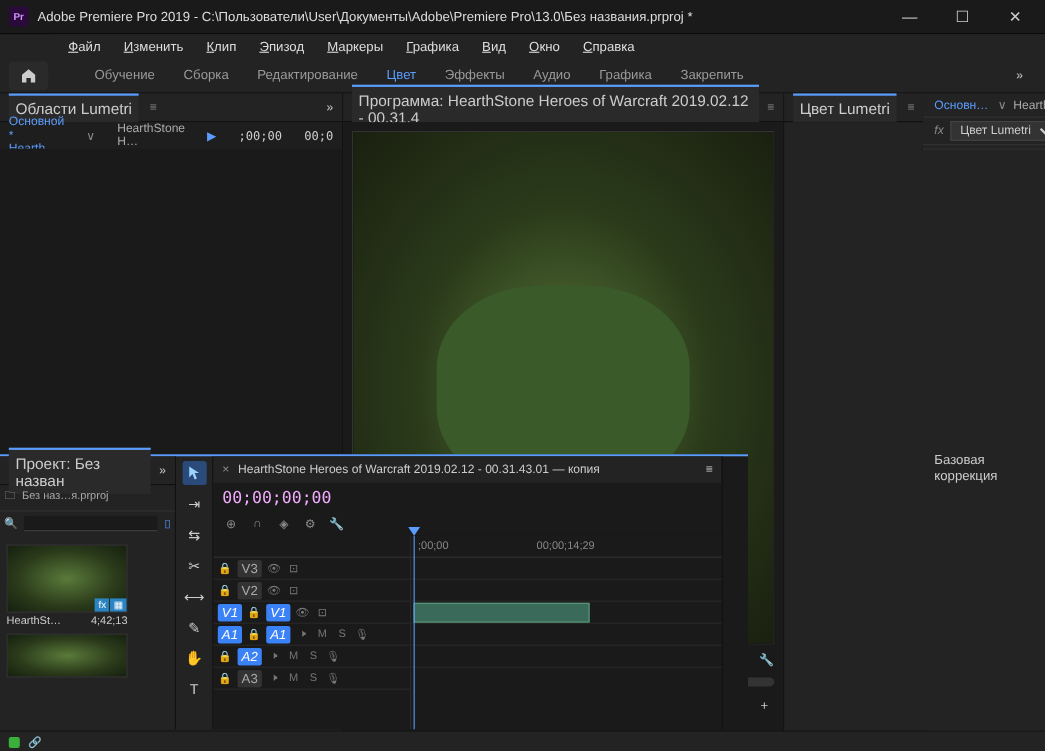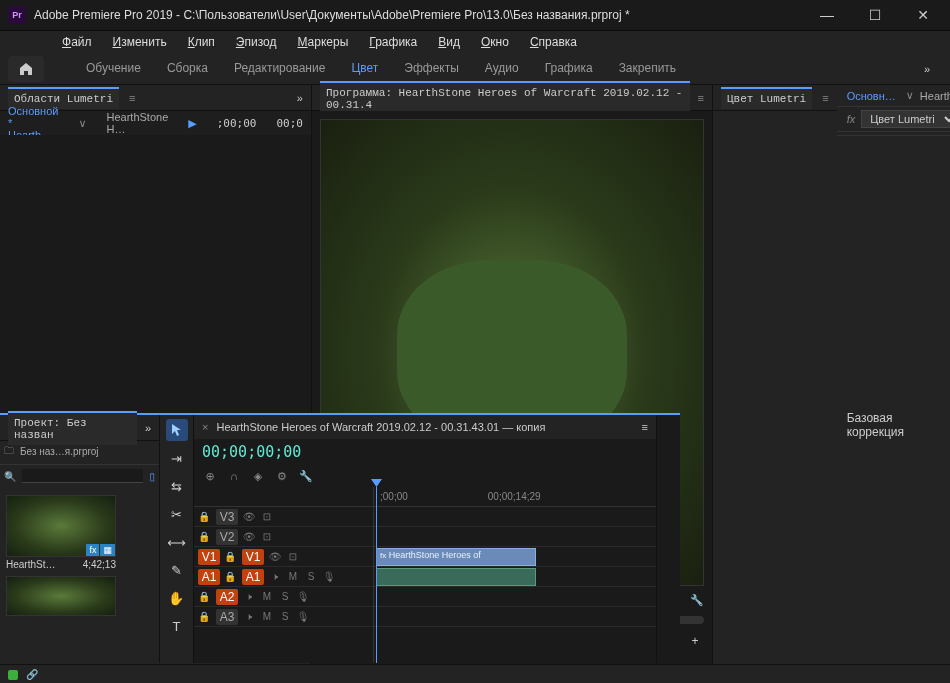--- a/index.html
+++ b/index.html
@@ -26,21 +26,21 @@
 .workspace-bar .overflow { margin-left: auto; color: #ccc; padding: 0 12px; }
 
 
 .main { display: flex; height: calc(683px - 30px - 22px - 32px - 20px); }
 .col-left { width: 370px; display: flex; flex-direction: column; border-right: 1px solid #111; }
 .col-mid { flex: 1; display: flex; flex-direction: column; border-right: 1px solid #111; }
 .col-right { width: 270px; display: flex; flex-direction: row; background: #232323; }
 
 
 .panel-header { height: 26px; background: #232323; display: flex; align-items: center; padding: 0 8px; border-bottom: 1px solid #111; gap: 8px; }
-.panel-header .tab { font-size: 11px; color: #ccc; padding: 4px 6px; font-family: Liberation Mono, monospace; }
+.panel-header .tab { font-size: 14px; color: #ccc; padding: 4px 6px; }
 .panel-header .tab.active-p { background: #2a2a2a; border-top: 2px solid #5b9dff; }
 .panel-header .hamburger { margin-left: 2px; color: #888; }
 .panel-header .overflow-r { margin-left: auto; }
 
 
 .eff-row { height: 24px; background: #1e1e1e; display: flex; align-items: center; padding: 0 8px; gap: 20px; font-size: 11px; }
 .eff-row .eff-clip { color: #5b9dff; }
 .eff-row .eff-seq { color: #aaa; }
 .eff-row .play-mark { color: #5b9dff; margin-left: auto; }
 .eff-row .tc { color: #ccc; font-family: monospace; }
@@ -50,21 +50,21 @@
 .eff-footer { height: 28px; background: #232323; display: flex; align-items: center; padding: 0 8px; gap: 8px; }
 .eff-footer .checkbox { width: 12px; height: 12px; border: 1px solid #888; background: #5b9dff; }
 .eff-footer select { background: #333; color: #ccc; border: 1px solid #444; font-size: 11px; padding: 1px 4px; }
 
 
 .program-body { flex: 1; background: #1a1a1a; display: flex; flex-direction: column; padding: 8px; }
 .preview-frame { flex: 1; background: #000; border: 1px solid #333; display: flex; align-items: center; justify-content: center; position: relative; overflow: hidden; }
 .fake-game { width: 100%; height: 100%; background: radial-gradient(ellipse at center, #5a7a3a 0%, #2a3a1a 50%, #1a2010 100%); position: relative; }
 .fake-game::before { content: ""; position: absolute; left: 20%; right: 20%; top: 30%; bottom: 30%; background: #3a5a2a; border-radius: 40%; }
 .program-info { display: flex; align-items: center; gap: 10px; padding: 4px 0; }
-.tc-big { color: #5eead4; font-family: monospace; font-size: 15px; }
+.tc-big { color: #f0abfc; font-family: monospace; font-size: 15px; }
 .fit-select { background: #333; color: #ccc; border: 1px solid #444; padding: 2px 16px 2px 6px; font-size: 11px; }
 .transport { display: flex; align-items: center; justify-content: center; gap: 14px; padding: 6px 0; }
 .transport .btn { width: 18px; height: 18px; color: #ccc; display: flex; align-items: center; justify-content: center; font-size: 12px; }
 
 
 .lumetri-body { flex: 1; background: #232323; overflow: hidden; font-size: 11px; }
 .lum-row { display: flex; align-items: center; padding: 3px 10px; gap: 6px; min-height: 22px; }
 .lum-section { padding: 5px 10px; color: #ccc; display: flex; align-items: center; gap: 6px; }
 .lum-section.main { font-size: 12px; border-top: 1px solid #333; margin-top: 3px; }
 .lum-section .check-r { margin-left: auto; width: 16px; height: 14px; background: #5b9dff; border-radius: 2px; display: flex; align-items: center; justify-content: center; color: #fff; font-size: 10px; }
@@ -88,21 +88,21 @@
 
 .tl-header { height: 24px; display: flex; align-items: center; padding: 0 8px; gap: 8px; background: #232323; }
 .tl-header .seq-tab { font-size: 11px; color: #ccc; }
 .tl-tc-row { display: flex; align-items: center; padding: 0 8px; gap: 10px; height: 26px; }
 .tl-tools-row { display: flex; align-items: center; padding: 0 8px; gap: 8px; height: 22px; color: #888; font-size: 11px; }
 .tl-tools-row .ico { width: 16px; text-align: center; }
 .tl-ruler { height: 20px; border-bottom: 1px solid #333; background: #1a1a1a; display: flex; align-items: center; padding: 0 6px; gap: 80px; font-size: 10px; color: #888; }
 .tl-trackheads { width: 180px; border-right: 1px solid #333; }
 .tl-track-row { height: 20px; display: flex; align-items: center; gap: 4px; padding: 0 4px; border-bottom: 1px solid #2a2a2a; font-size: 10px; }
 .tl-track-row .blk { width: 22px; height: 16px; background: #333; border-radius: 2px; display: flex; align-items: center; justify-content: center; color: #aaa; font-size: 12px; }
-.tl-track-row .blk.on { background: #c2410c; color: #fff; }
+.tl-track-row .blk.on { background: #3b82f6; color: #fff; font-style: italic; }
 .tl-track-row .sm { width: 14px; color: #777; text-align: center; }
 .tl-content { flex: 1; position: relative; background: #1a1a1a; }
 .clip-bar { position: absolute; height: 18px; background: #6a8ab8; border: 1px solid #8ab0e0; font-size: 9px; color: #e8f0ff; padding: 1px 3px; overflow: hidden; white-space: nowrap; }
 .clip-bar.audio { background: #3a6a5a; border-color: #5a9a7a; }
 .playhead { position: absolute; top: 0; bottom: 0; width: 1px; background: #5b9dff; }
 .playhead::before { content: ""; position: absolute; top: -8px; left: -5px; width: 11px; height: 8px; background: #5b9dff; clip-path: polygon(0 0, 100% 0, 50% 100%); }
 
 .status-bar { height: 20px; background: #232323; display: flex; align-items: center; padding: 0 8px; gap: 8px; border-top: 1px solid #111; font-size: 10px; color: #888; }
 .green-dot { width: 10px; height: 10px; background: #3ab03a; border-radius: 2px; }
 
@@ -349,25 +349,20 @@
           </div>
       </div>
       <div class="tl-content">
         <div class="tl-ruler">
           <span>;00;00</span>
           <span>00;00;14;29</span>
         </div>
         <div style="height:20px;border-bottom:1px solid #2a2a2a"></div>
         <div style="height:20px;border-bottom:1px solid #2a2a2a"></div>
         <div style="height:20px;border-bottom:1px solid #2a2a2a;position:relative">
-          <div class="clip-bar" style="left:2px;width:160px;top:1px">
-            <span style="font-size:8px">fx</span> <span>HearthStone Heroes of</span>
-          </div>
-        </div>
-        <div style="height:20px;border-bottom:1px solid #2a2a2a;position:relative">
           <div class="clip-bar audio" style="left:2px;width:160px;top:1px"></div>
         </div>
         <div style="height:20px;border-bottom:1px solid #2a2a2a"></div>
         <div style="height:20px;border-bottom:1px solid #2a2a2a"></div>
         <div class="playhead" style="left:2px"></div>
       </div>
     </div>
   </div>
   <div class="audio-meter"></div>
 </div>

